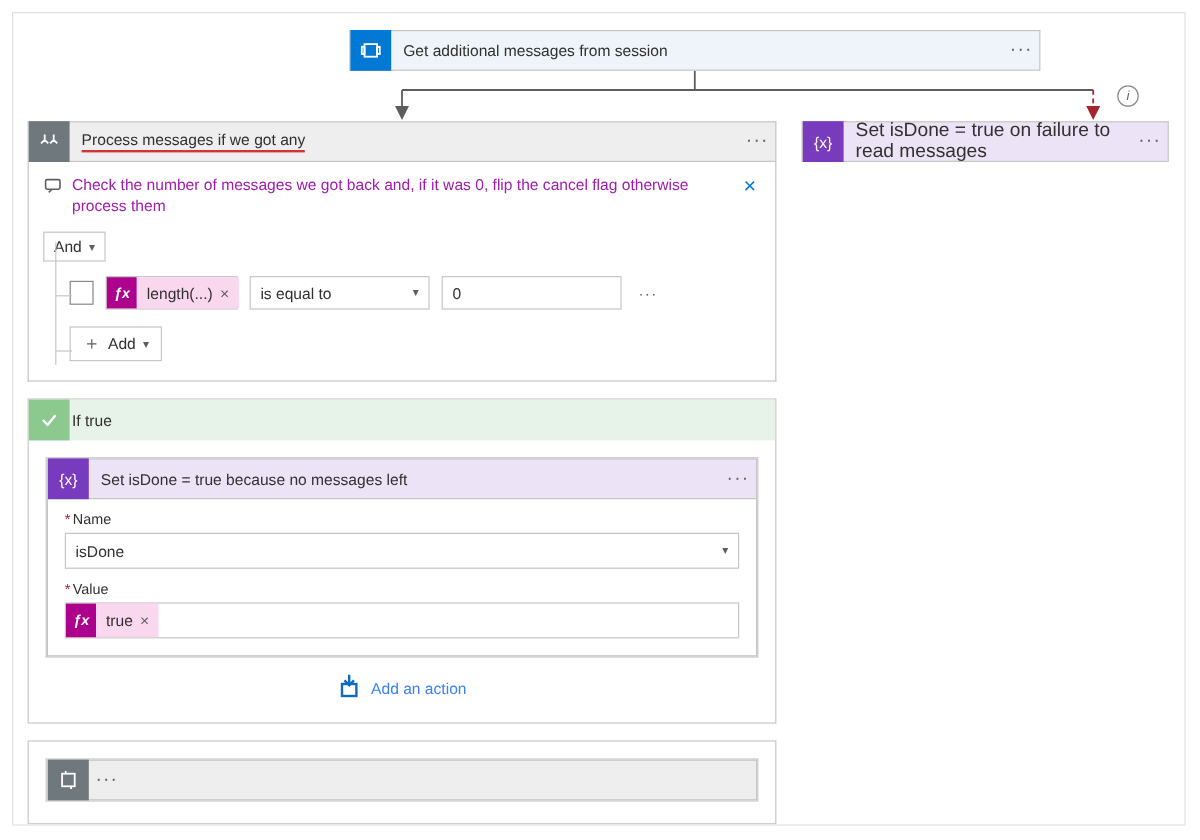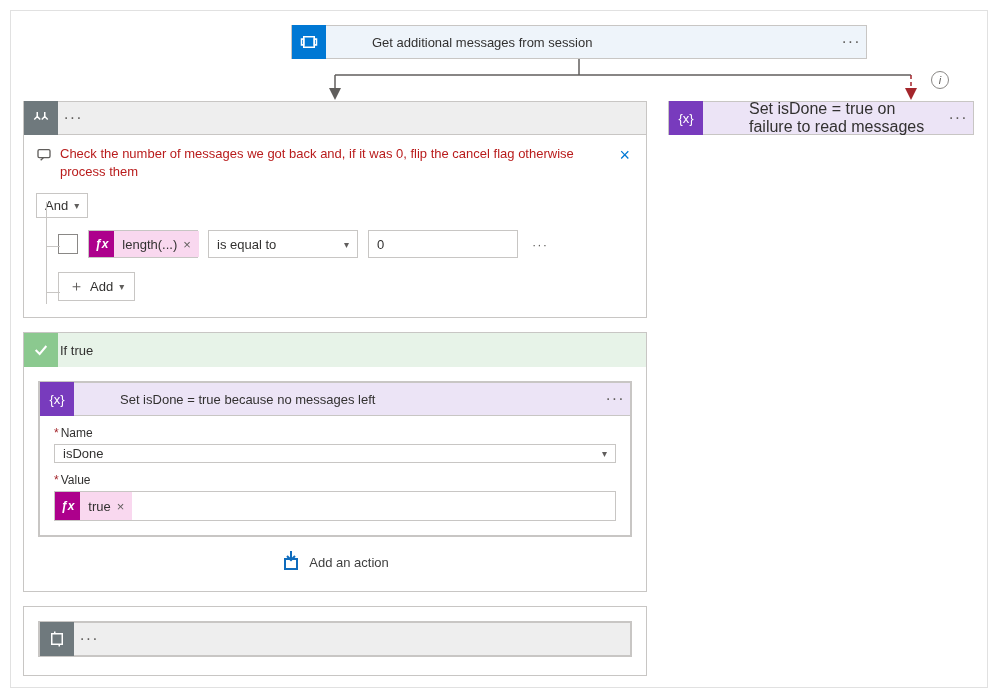--- a/index.html
+++ b/index.html
@@ -34,35 +34,35 @@
   .card-header.purple-tint { background: #ece4f6; }
   .card-header.grey-tint { background: #eeeeee; }
   .card-header .icon-box {
     width: 34px; height: 34px;
     display: flex; align-items: center; justify-content: center;
     color: #fff; flex: 0 0 34px;
   }
   .icon-blue { background: #0078d4; }
   .icon-grey { background: #6f797d; }
   .icon-purple { background: #783bbd; }
-  .card-header .title { flex: 1; padding-left: 10px; font-size: 13px; margin-left: 36px; }
+  .card-header .title { flex: 1; padding-left: 10px; font-size: 13px; }
   .card-header .dots { width: 30px; text-align: center; color: #605e5c; font-size: 16px; letter-spacing: 1px; cursor: pointer; }
 
   
   .top-action { position: absolute; left: 280px; top: 14px; width: 576px; }
   .left-col { position: absolute; left: 12px; top: 90px; width: 624px; }
   .right-col { position: absolute; left: 657px; top: 90px; width: 306px; }
 
   .cond-body {
     border: 1px solid #c8c6c4; border-top: none;
     background: #fff; padding: 10px 12px 16px 12px;
   }
   .comment-row { display: flex; align-items: flex-start; gap: 8px; }
   .comment-icon { color: #605e5c; font-size: 14px; margin-top: 2px; }
-  .comment-text { flex: 1; color: #b91c1c; line-height: 1.4; }
+  .comment-text { flex: 1; color: #a21caf; line-height: 1.4; }
   .comment-close { color: #0078d4; font-size: 18px; cursor: pointer; padding: 0 4px; }
 
   .and-box {
     display: inline-flex; align-items: center; gap: 6px;
     border: 1px solid #c8c6c4; padding: 4px 8px; margin-top: 12px;
     font-size: 13px;
   }
   .chev { font-size: 10px; color: #605e5c; }
 
   .rule-row { display: flex; align-items: center; gap: 10px; margin-top: 12px; margin-left: 22px; position: relative; }
@@ -93,24 +93,24 @@
   .bh-true .bh-icon { background:#8bc98f; }
   .bh-false { background:#fbe9e8; }
   .bh-false .bh-icon { background:#e08984; }
   .branch-header .bh-title { padding-left:2px; font-size:13px; }
   .branch-body { padding: 14px 14px 18px 14px; }
 
   .inner-card { border:1px solid #c8c6c4; }
   .field-block { border:1px solid #c8c6c4; border-top:none; padding:10px 14px 14px 14px; }
   .field-label { font-size:12px; margin-bottom:4px; }
   .field-label .req { color:#a4262c; margin-right:2px; }
-  .field-input { border:1px solid #c8c6c4; height:19px; display:flex; align-items:center; padding:0 8px; justify-content:space-between; }
+  .field-input { border:1px solid #c8c6c4; height:30px; display:flex; align-items:center; padding:0 8px; justify-content:space-between; }
   .field-expr { border:1px solid #c8c6c4; height:30px; display:flex; align-items:center; }
 
-  .add-action { display:flex; align-items:center; justify-content:center; gap:8px; color:#404040; margin-top:14px; cursor:pointer; font-size:13px; }
+  .add-action { display:flex; align-items:center; justify-content:center; gap:8px; color:#3b82f6; margin-top:14px; cursor:pointer; font-size:13px; }
 
   .info-badge { position:absolute; left:920px; top:60px; width:18px; height:18px; border:1px solid #8a8886; border-radius:50%; display:flex; align-items:center; justify-content:center; font-size:11px; font-style:italic; color:#605e5c; background:#fff; }
 
   .underline-red { border-bottom:2px solid #d13438; display:inline-block; padding-bottom:1px; }
 
   svg.icon { width:18px; height:18px; }
 </style>
 </head>
 <body>
 
@@ -152,20 +152,23 @@
   </div>
 
   <div class="left-col">
 
     <div class="card-header grey-tint">
       <div class="icon-box icon-grey">
         <svg class="icon" viewBox="0 0 24 24" fill="none" stroke="currentColor" stroke-width="2">
           <path d="M7 4 L7 10 M7 10 L3 14 M7 10 L11 14 M17 4 L17 10 M17 10 L13 14 M17 10 L21 14"></path>
         </svg>
       </div>
+      <div class="title">
+        <span class="underline-red">Process messages if we got any</span>
+      </div>
       <div class="dots">···</div>
     </div>
 
     <div class="cond-body">
       <div class="comment-row">
         <div class="comment-icon">
           <svg width="16" height="16" viewBox="0 0 24 24" fill="none" stroke="#605e5c" stroke-width="2">
             <rect x="3" y="4" width="18" height="12" rx="2"></rect>
               <path d="M7 20 L11 16"></path>
           </svg>

